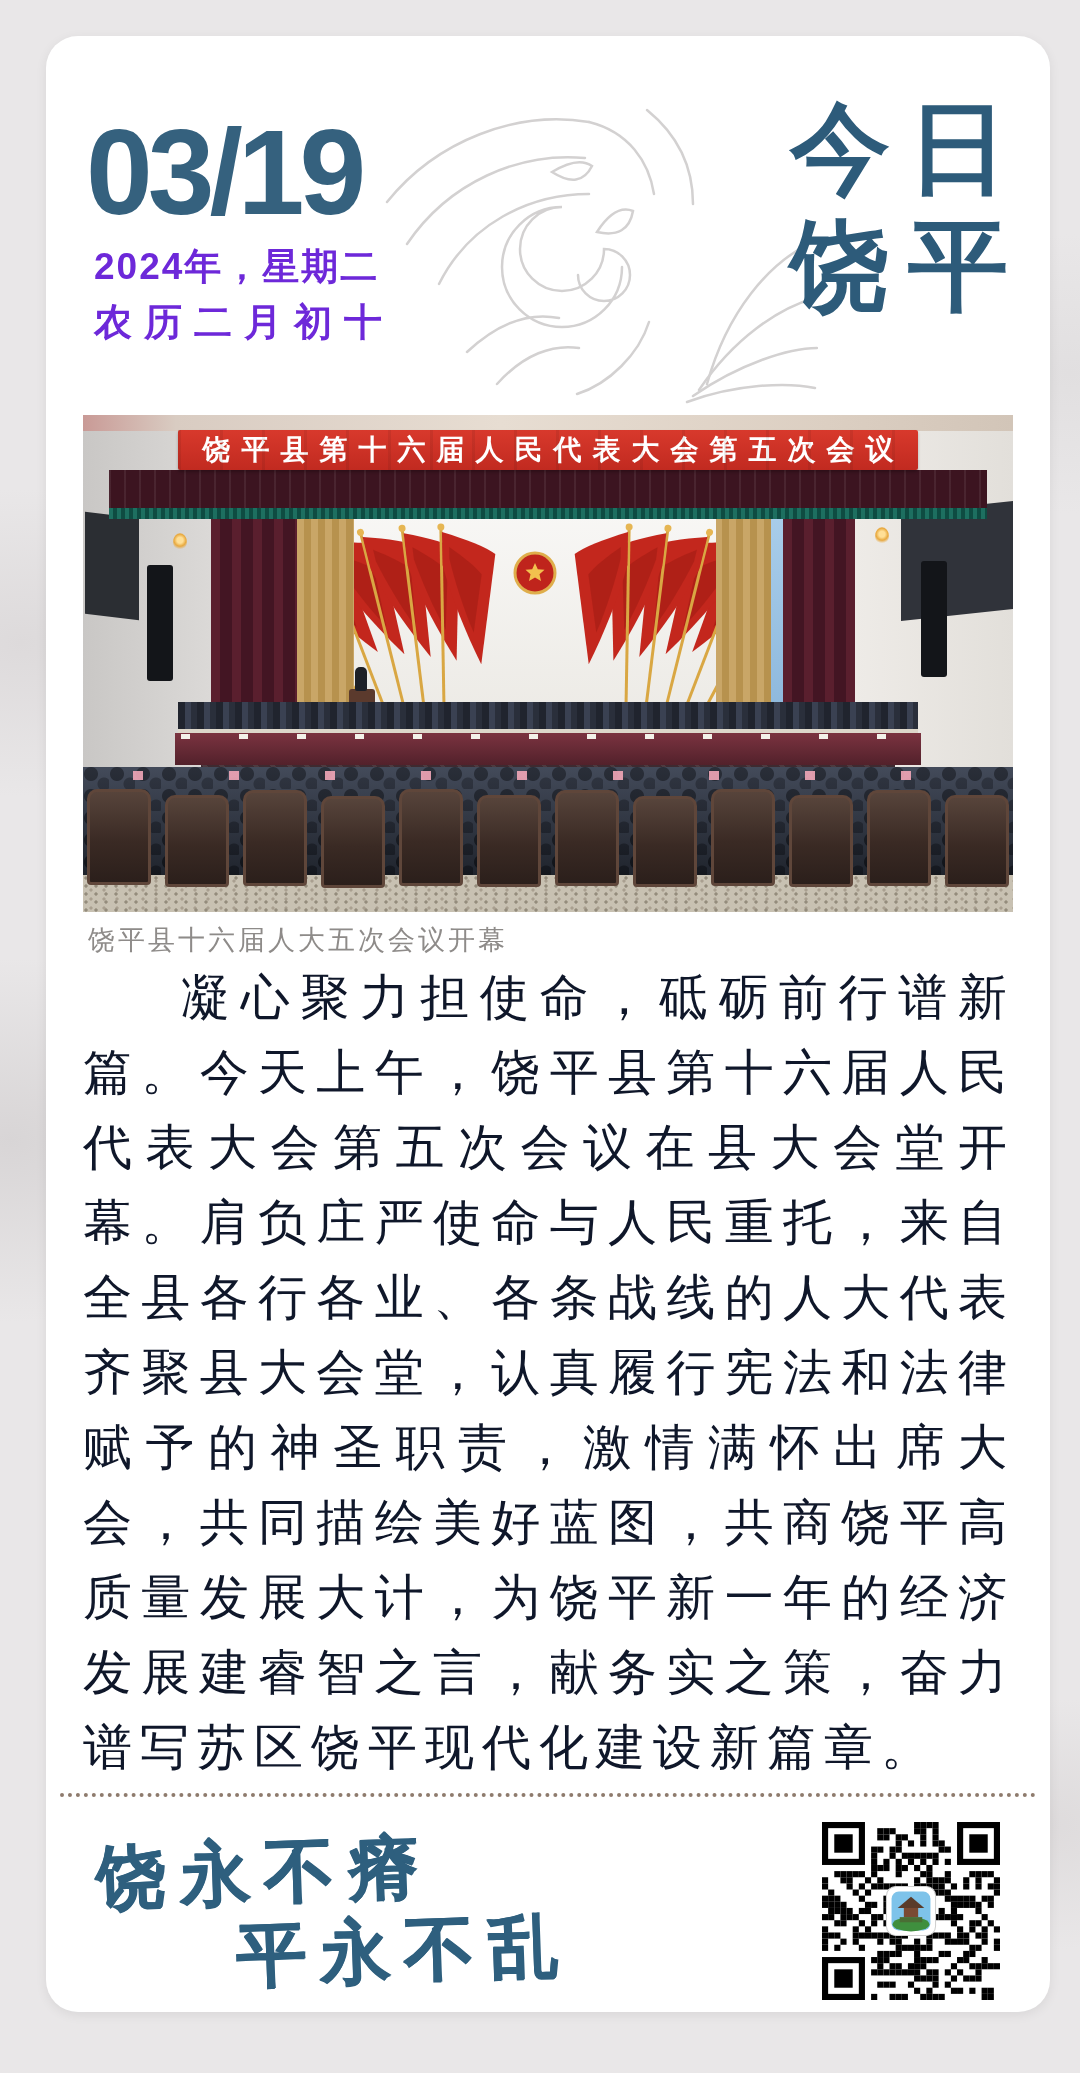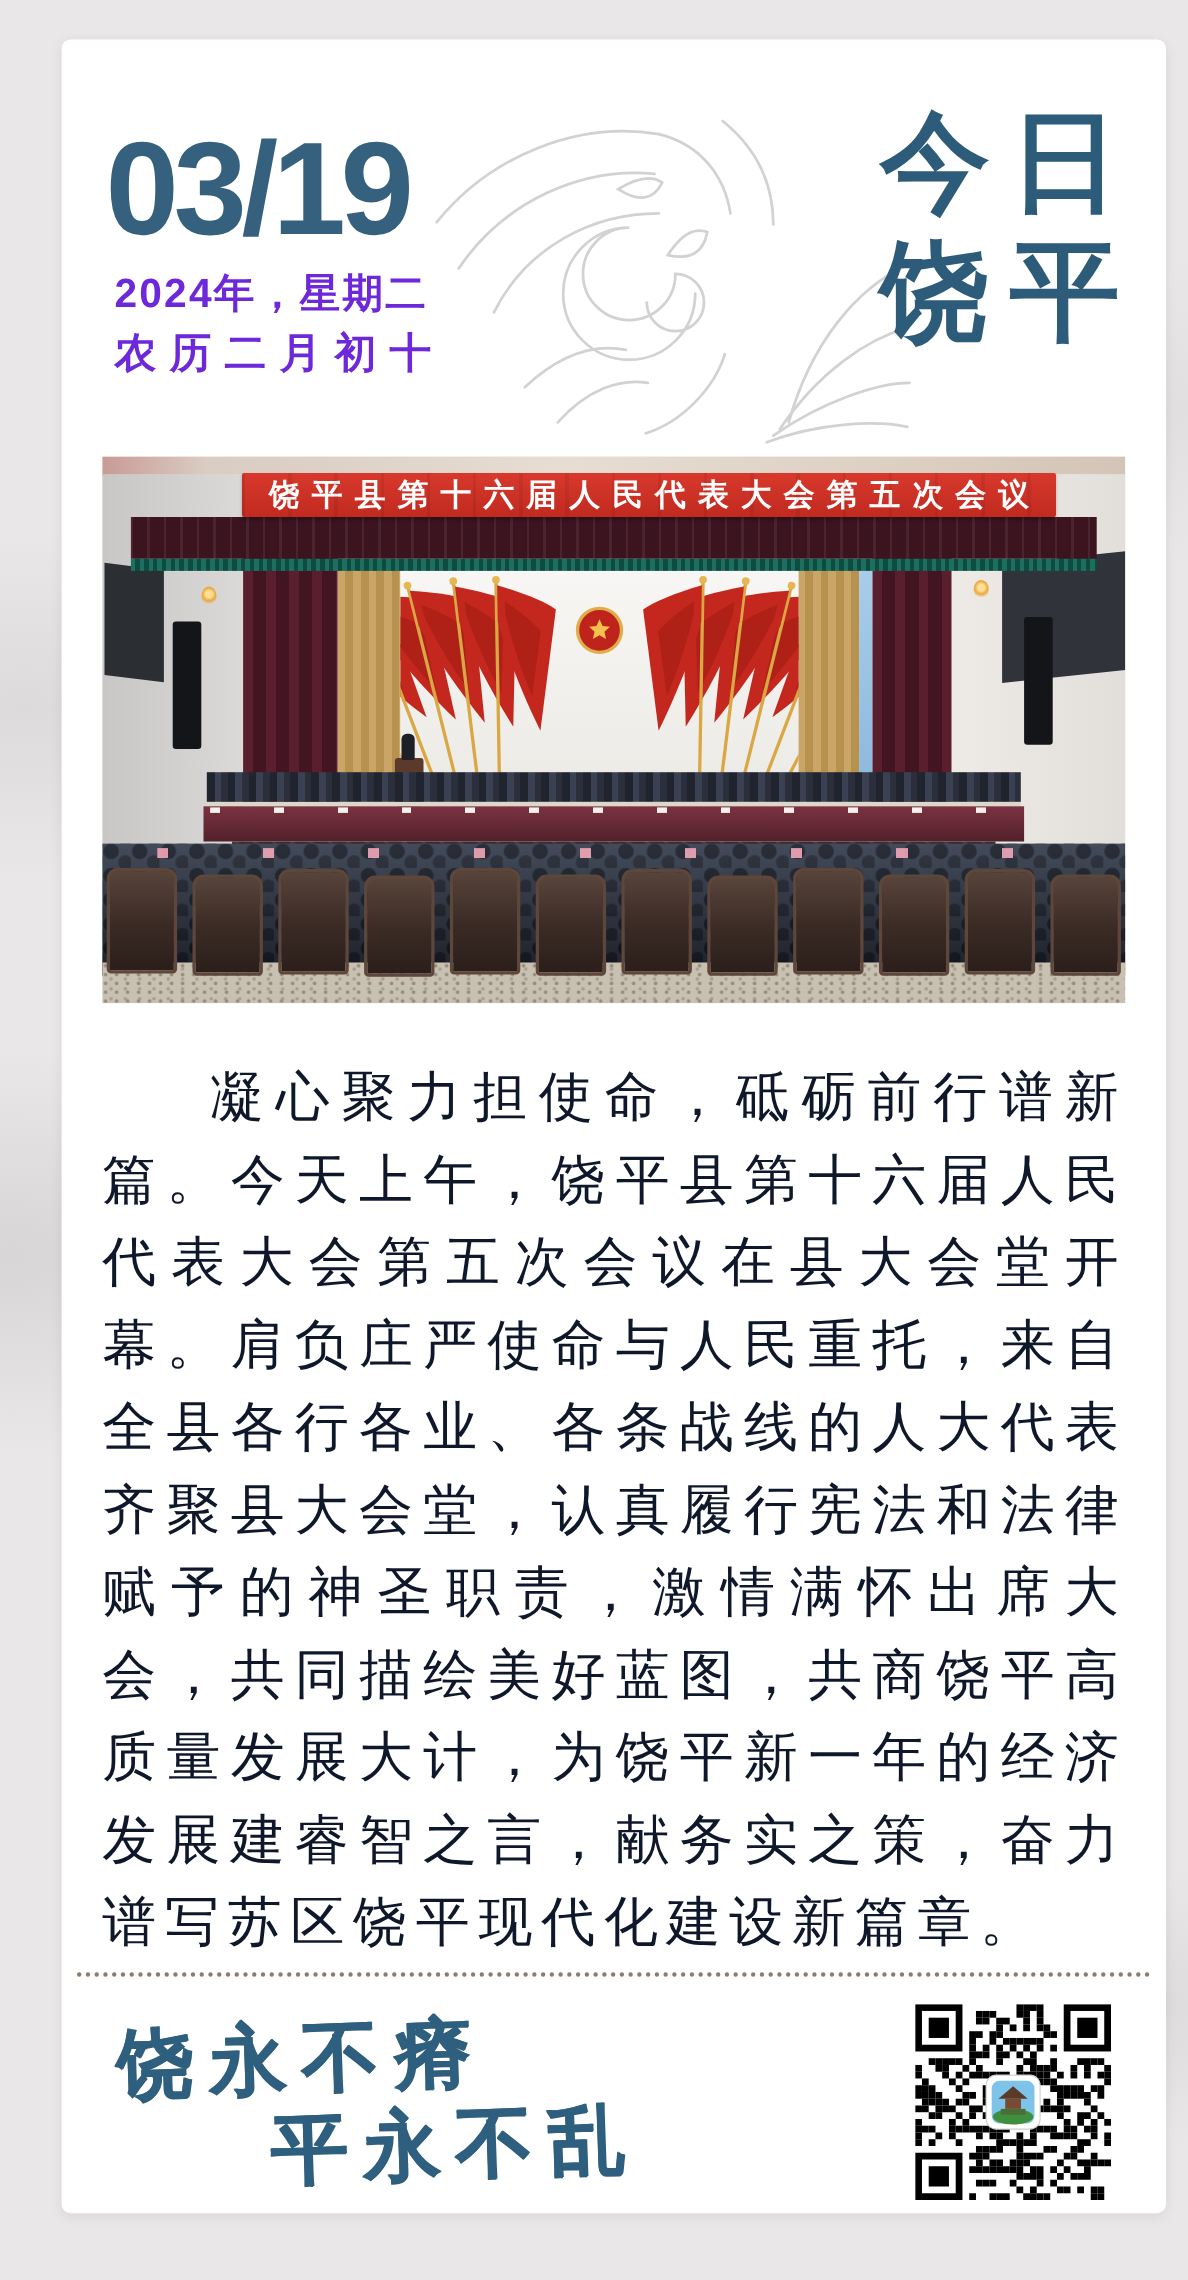--- a/index.html
+++ b/index.html
@@ -7,22 +7,22 @@
     width:1080px;height:2073px;overflow:hidden;position:relative;
     font-family:"Liberation Sans","DejaVu Sans",sans-serif;
     background-color:#e9e7e8;
     background-image:
       radial-gradient(ellipse 320px 220px at 2% 31%, #dddadb 0%, rgba(221,218,219,0) 70%),
       radial-gradient(ellipse 360px 260px at 1% 55%, #d8d5d6 0%, rgba(216,213,214,0) 70%),
       radial-gradient(ellipse 300px 200px at 99% 18%, #e1dfe0 0%, rgba(225,223,224,0) 70%),
       radial-gradient(ellipse 280px 180px at 97% 88%, #dedbdc 0%, rgba(222,219,220,0) 70%);
   }
   .card{
-    position:absolute;left:56px;top:36px;width:1004px;height:1976px;
-    background:#ffffff;border-radius:8px;
+    position:absolute;left:46px;top:36px;width:1004px;height:1976px;
+    background:#ffffff;border-radius:32px;
     box-shadow:0 3px 12px rgba(0,0,0,.07);
   }
   .abs{position:absolute;}
   
   .ornament{left:300px;top:16px;width:472px;height:360px;z-index:0;pointer-events:none;}
   .date-day{
     left:40px;top:76px;z-index:1;
     font-size:120px;font-weight:900;letter-spacing:-5px;line-height:1;
     color:#35617E;
   }
@@ -32,21 +32,21 @@
   .masthead{right:42px;top:54px;z-index:1;text-align:right;color:#2d5b7a;}
   .masthead div{font-size:100px;font-weight:900;letter-spacing:18px;margin-right:-18px;line-height:1.17;}
   
   .photo{left:37px;top:379px;width:930px;height:497px;overflow:hidden;background:#efece8;z-index:2;}
   .ceiling{left:0;top:0;width:930px;height:18px;
     background:linear-gradient(90deg,#c99a96 0%,#d9ccc2 10%,#e7ddd2 45%,#dccfc2 80%,#d2c5b8 100%);}
   .banner{left:95px;top:15px;width:740px;height:40px;
     background:linear-gradient(180deg,#d8392c,#c12a20);
     display:flex;align-items:center;justify-content:center;
     color:#fff;font-size:28px;font-weight:700;letter-spacing:11px;text-indent:11px;
-    border-radius:2px;box-shadow:0 2px 3px rgba(0,0,0,.25);margin-left:32px;}
+    border-radius:2px;box-shadow:0 2px 3px rgba(0,0,0,.25);}
   .banner::after{content:"";position:absolute;inset:0;
     background:repeating-linear-gradient(90deg,rgba(0,0,0,.07) 0 3px,rgba(255,255,255,0) 3px 42px);}
   .valance{left:26px;top:55px;width:878px;height:38px;background:#3c1420;
     background-image:repeating-linear-gradient(90deg,rgba(255,255,255,.07) 0 2px,rgba(0,0,0,0) 2px 15px);}
   .fringe{left:26px;top:93px;width:878px;height:11px;
     background:repeating-linear-gradient(90deg,#1d6f60 0 4px,#0e4c42 4px 8px);}
   .wall-l{left:0;top:16px;width:128px;height:340px;background:linear-gradient(90deg,#c9c7c5,#dbd9d7);}
   .wall-r{left:772px;top:16px;width:158px;height:340px;background:linear-gradient(90deg,#eeebe7,#e2dfda);}
   .screen-l{left:2px;top:100px;width:54px;height:102px;background:#2b2e33;transform:skewY(7deg);}
   .screen-r{left:818px;top:92px;width:112px;height:108px;background:#30333a;transform:skewY(-6deg);}
@@ -209,20 +209,21 @@
     <div class="abs chair" style="left:316px;top:374px;height:97px;"></div>
     <div class="abs chair" style="left:394px;top:380px;height:92px;"></div>
     <div class="abs chair" style="left:472px;top:375px;height:96px;"></div>
     <div class="abs chair" style="left:550px;top:381px;height:91px;"></div>
     <div class="abs chair" style="left:628px;top:374px;height:97px;"></div>
     <div class="abs chair" style="left:706px;top:380px;height:92px;"></div>
     <div class="abs chair" style="left:784px;top:375px;height:96px;"></div>
     <div class="abs chair" style="left:862px;top:380px;height:92px;"></div>
   </div>
 
+  <div class="abs caption">饶平县十六届人大五次会议开幕</div>
 
   <p class="abs article">凝心聚力担使命，砥砺前行谱新篇。今天上午，饶平县第十六届人民代表大会第五次会议在县大会堂开幕。肩负庄严使命与人民重托，来自全县各行各业、各条战线的人大代表齐聚县大会堂，认真履行宪法和法律赋予的神圣职责，激情满怀出席大会，共同描绘美好蓝图，共商饶平高质量发展大计，为饶平新一年的经济发展建睿智之言，献务实之策，奋力谱写苏区饶平现代化建设新篇章。</p>
 
   <div class="abs divider"></div>
 
   <div class="abs callig l1">饶永不瘠</div>
   <div class="abs callig l2">平永不乱</div>
 
   <div class="abs qr">
     <svg id="qr-svg" width="178" height="178" viewBox="0 0 174 174">

